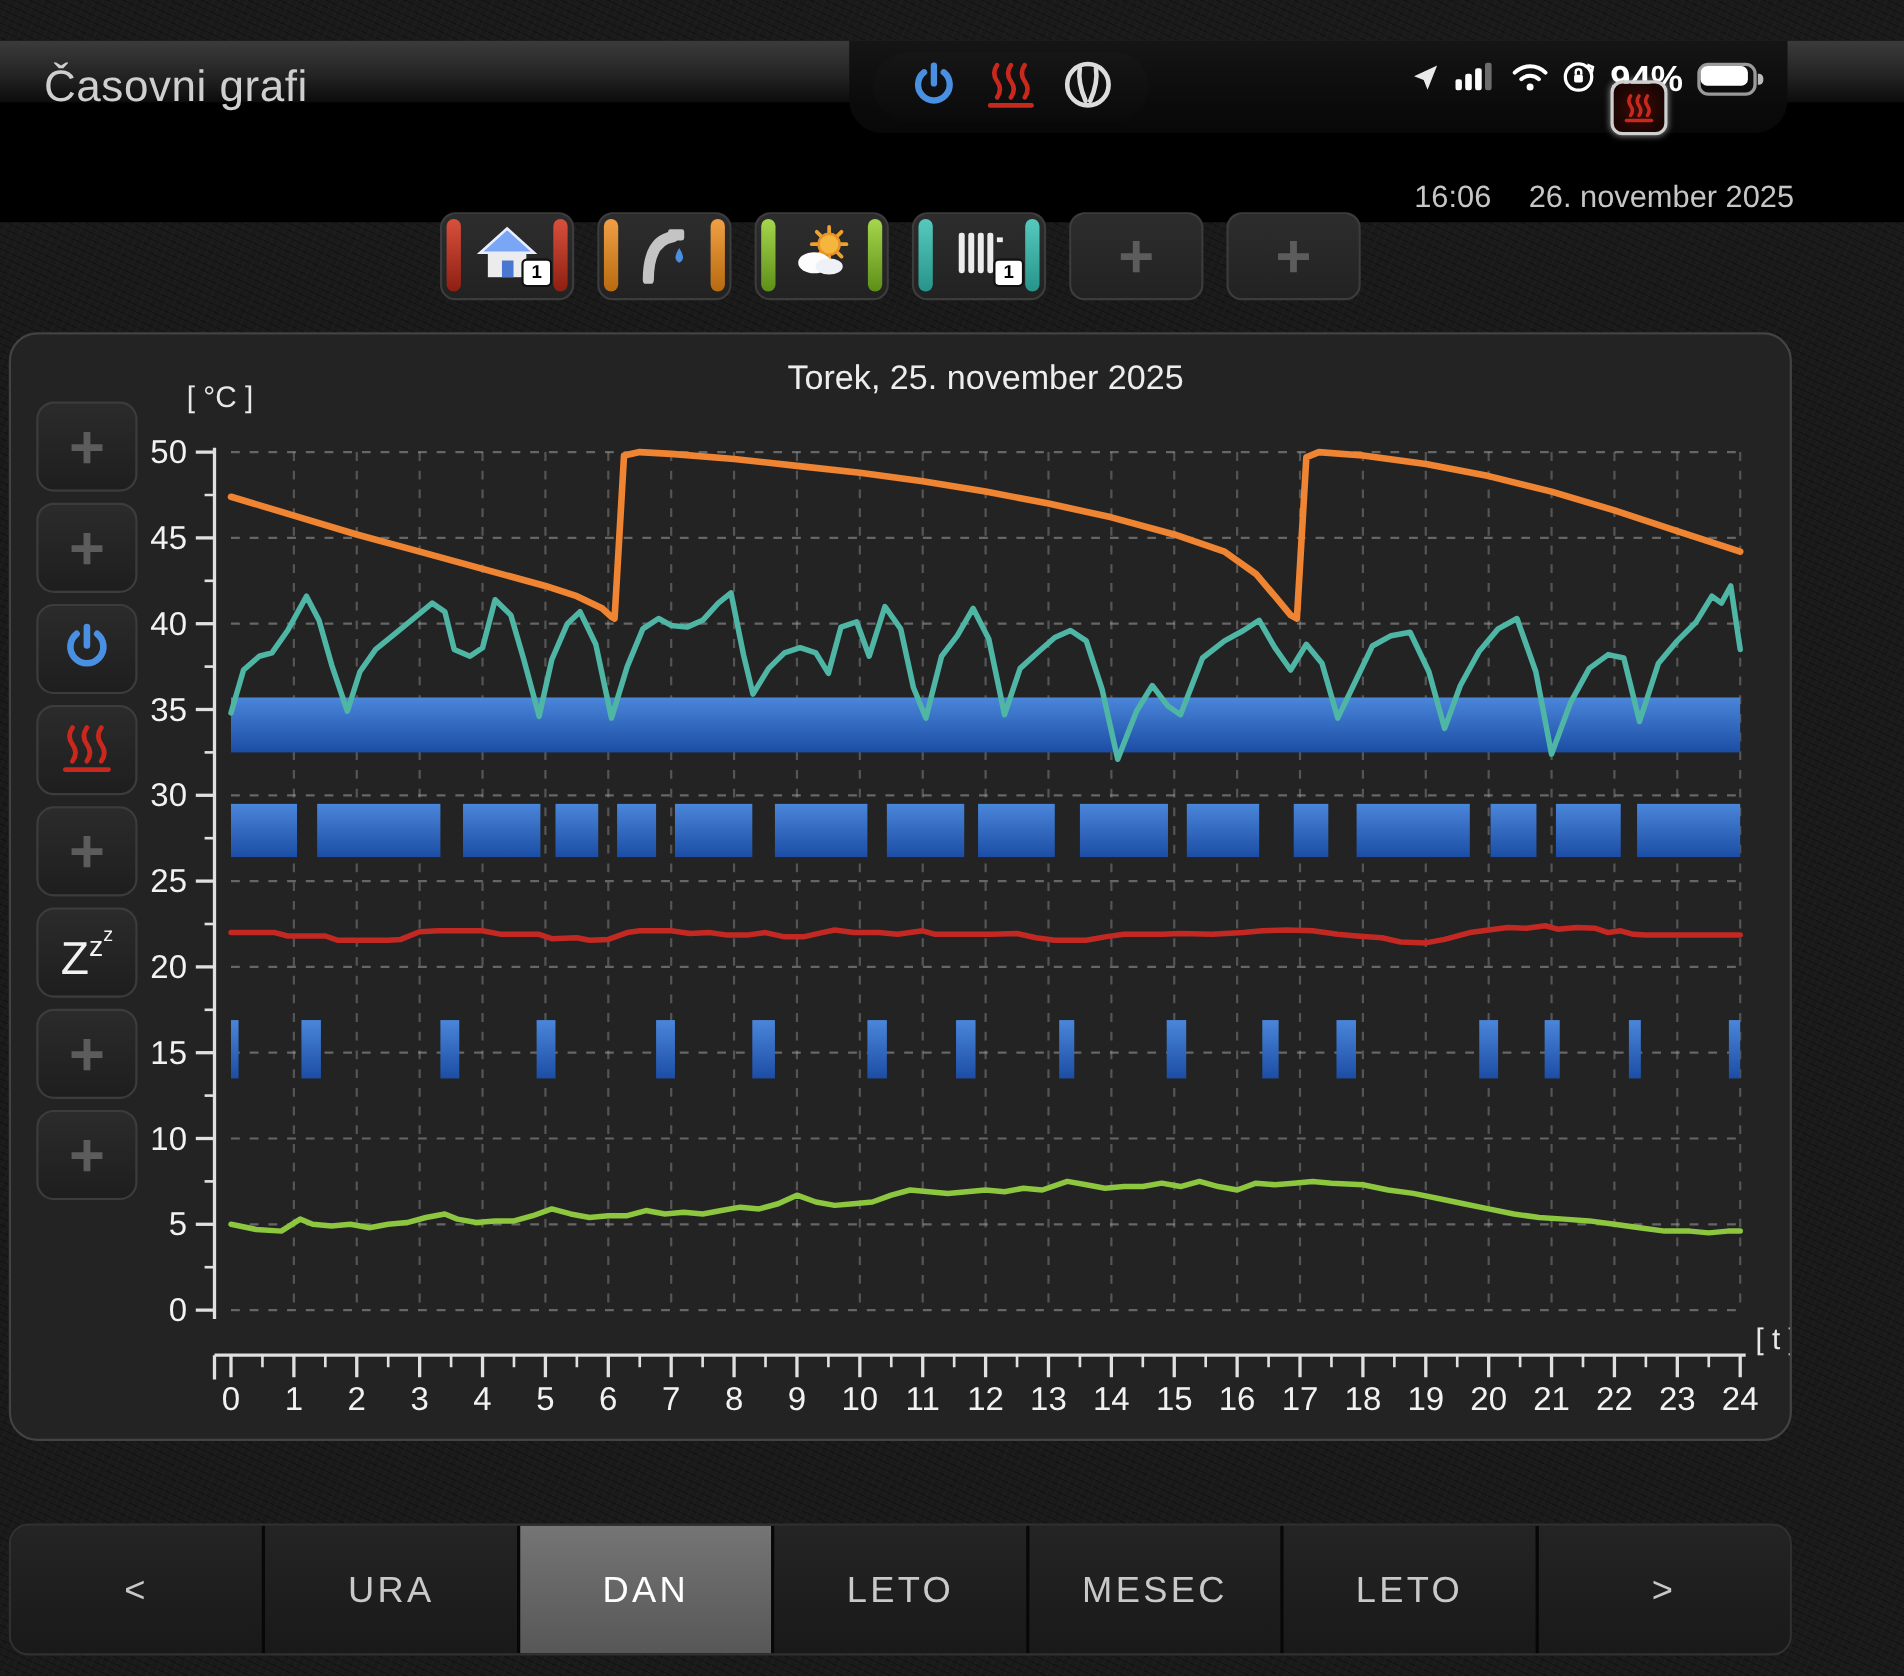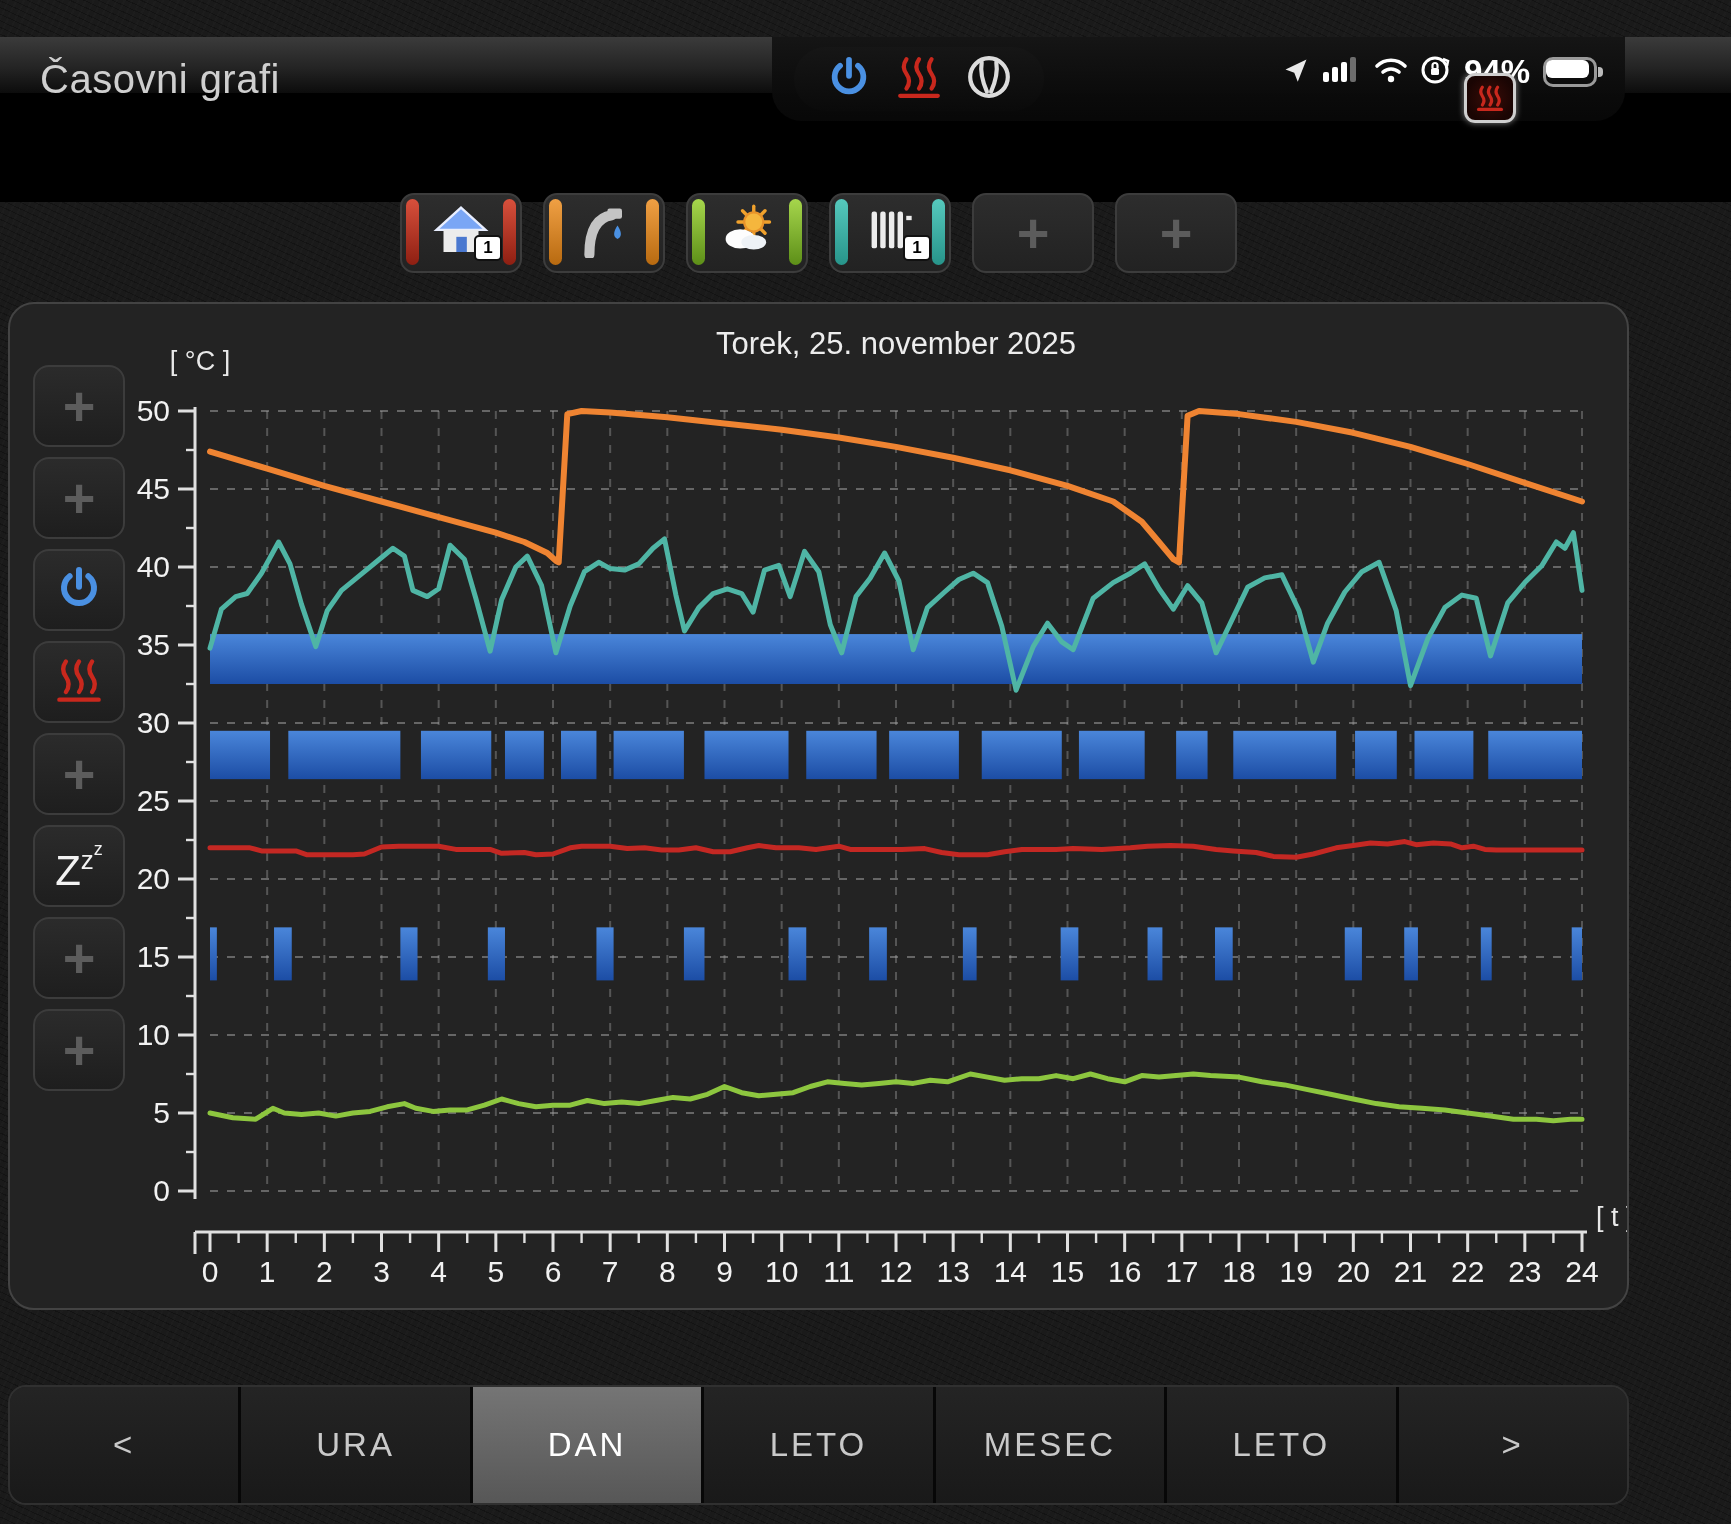--- a/index.html
+++ b/index.html
@@ -149,20 +149,23 @@
             <path d="M10 4 q-5 7 0 14 q5 7 0 14"></path>
             <path d="M22 4 q-5 7 0 14 q5 7 0 14"></path>
             <path d="M34 4 q-5 7 0 14 q5 7 0 14"></path>
             <line x1="4" y1="39" x2="40" y2="39"></line>
           </g>
         </svg>
     </div>
   </div>
 
 
+  <div id="datetime">
+    <span>16:06</span><span class="gap"></span><span>26. november 2025</span>
+  </div>
 </div>
 
 <div id="tabs">
     <div class="tab-btn">
       <div class="strip l" style="background: linear-gradient(rgb(216, 80, 60), rgb(142, 31, 18));"></div>
       <div class="strip r" style="background: linear-gradient(rgb(216, 80, 60), rgb(142, 31, 18));"></div>
       <span><svg width="58" height="56" viewBox="0 0 48 48">
           <polygon points="24,4 45,23 3,23" fill="#7aa6f5" stroke="#e8eeff" stroke-width="2"></polygon>
           <rect x="9" y="23" width="30" height="19" fill="#ececec"></rect>
           <rect x="20" y="29" width="9" height="13" fill="#4a78d0"></rect>

